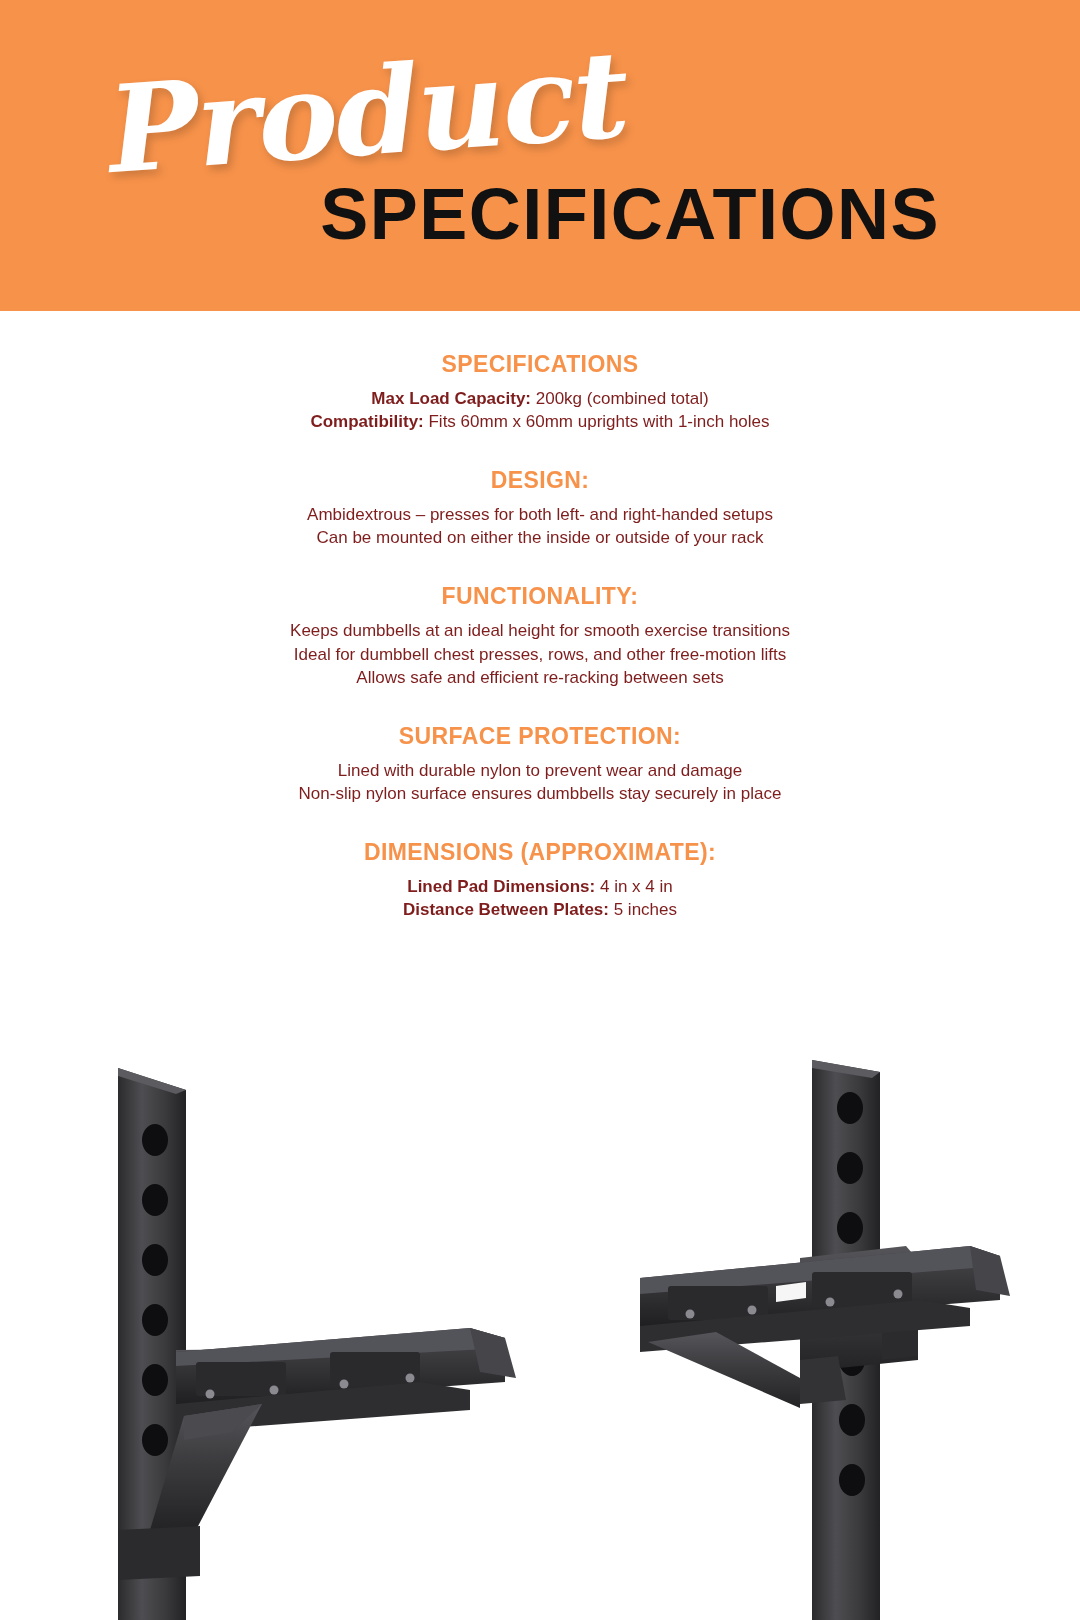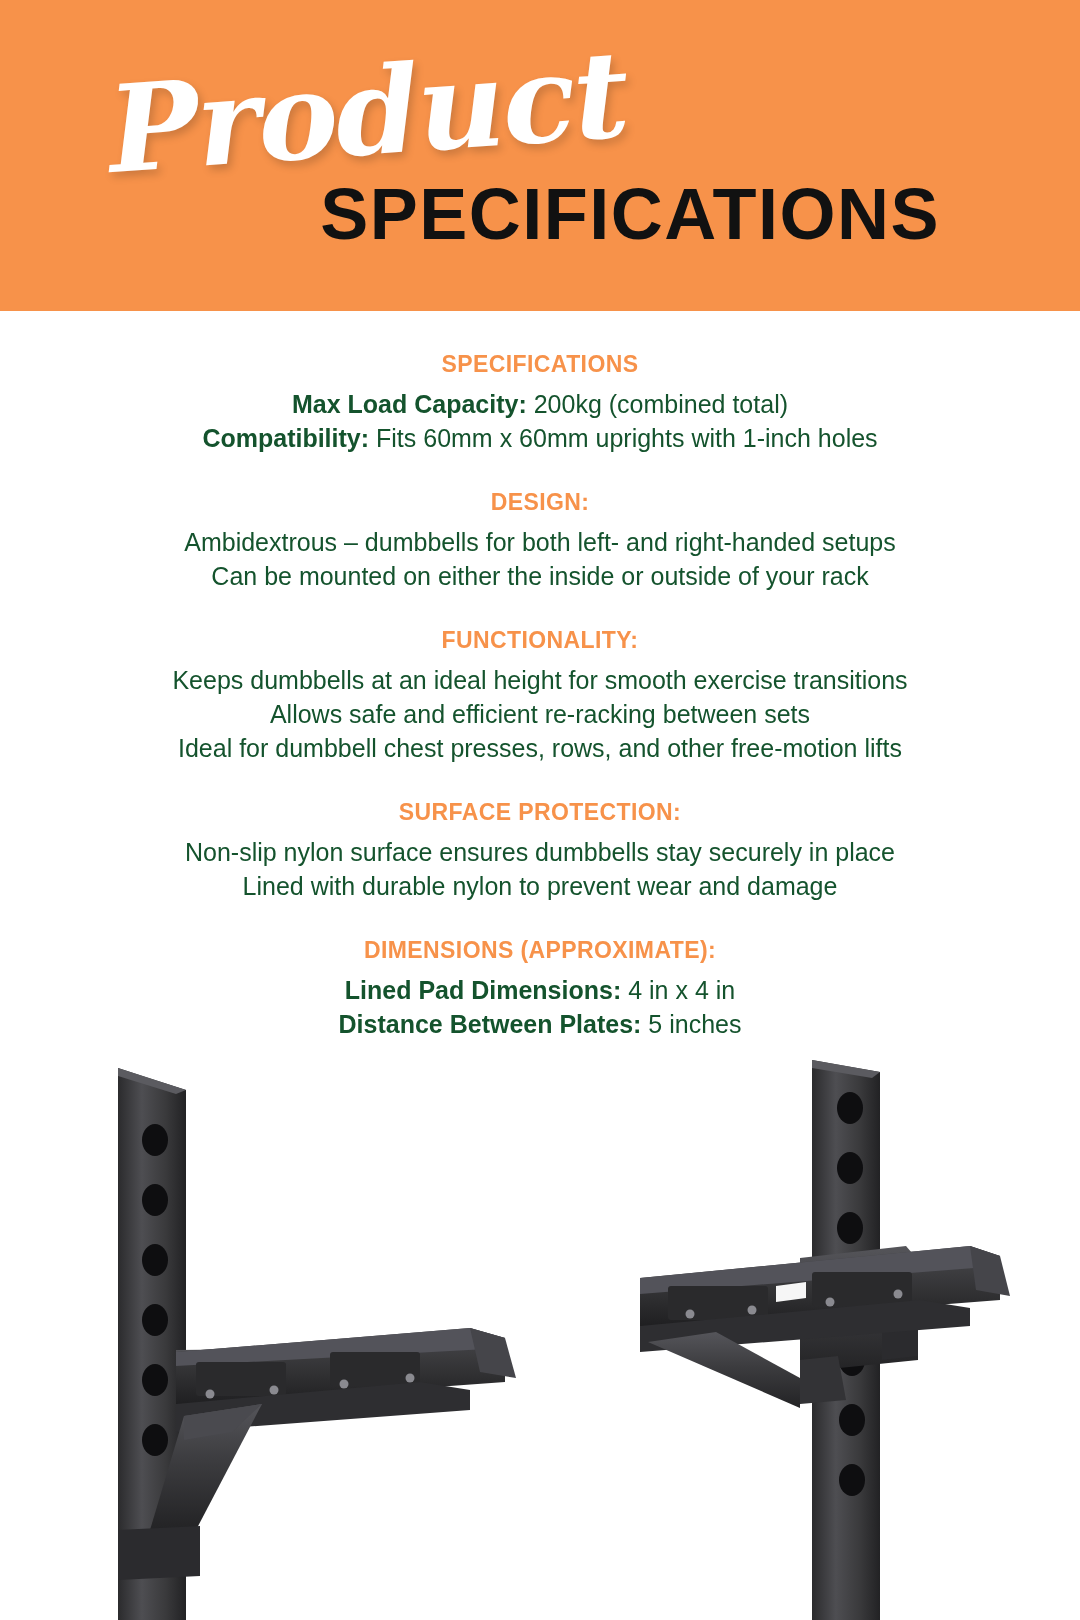--- a/index.html
+++ b/index.html
@@ -65,22 +65,22 @@
   .section { margin-bottom: 34px; }
   .section:last-child { margin-bottom: 0; margin-top: 24px; }
   .section-heading {
     color: #f7924a;
     font-weight: bold;
     font-size: 23px;
     letter-spacing: 0.4px;
     margin-bottom: 9px;
   }
   .spec-line {
-    color: #14532d;
-    font-size: 25px;
+    color: #7f1d1d;
+    font-size: 17px;
     line-height: 1.36;
     font-weight: normal;
   }
   .spec-line .lbl {
     font-weight: bold;
   }
 
   
   .photo-area {
     position: absolute;
@@ -111,35 +111,35 @@
       <div class="spec-line">
         <span class="lbl">Max Load Capacity:</span><span> 200kg (combined total)</span>
       </div>
       <div class="spec-line">
         <span class="lbl">Compatibility:</span><span> Fits 60mm x 60mm uprights with 1-inch holes</span>
       </div>
     </div>
 
     <div class="section">
       <div class="section-heading">DESIGN:</div>
-      <div class="spec-line">Ambidextrous – dumbbells for both left- and right-handed setups</div>
+      <div class="spec-line">Ambidextrous – presses for both left- and right-handed setups</div>
       <div class="spec-line">Can be mounted on either the inside or outside of your rack</div>
     </div>
 
     <div class="section">
       <div class="section-heading">FUNCTIONALITY:</div>
       <div class="spec-line">Keeps dumbbells at an ideal height for smooth exercise transitions</div>
+      <div class="spec-line">Ideal for dumbbell chest presses, rows, and other free-motion lifts</div>
       <div class="spec-line">Allows safe and efficient re-racking between sets</div>
-      <div class="spec-line">Ideal for dumbbell chest presses, rows, and other free-motion lifts</div>
     </div>
 
     <div class="section">
       <div class="section-heading">SURFACE PROTECTION:</div>
+      <div class="spec-line">Lined with durable nylon to prevent wear and damage</div>
       <div class="spec-line">Non-slip nylon surface ensures dumbbells stay securely in place</div>
-      <div class="spec-line">Lined with durable nylon to prevent wear and damage</div>
     </div>
 
     <div class="section">
       <div class="section-heading">DIMENSIONS (APPROXIMATE):</div>
       <div class="spec-line">
         <span class="lbl">Lined Pad Dimensions:</span><span> 4 in x 4 in</span>
       </div>
       <div class="spec-line">
         <span class="lbl">Distance Between Plates:</span><span> 5 inches</span>
       </div>

